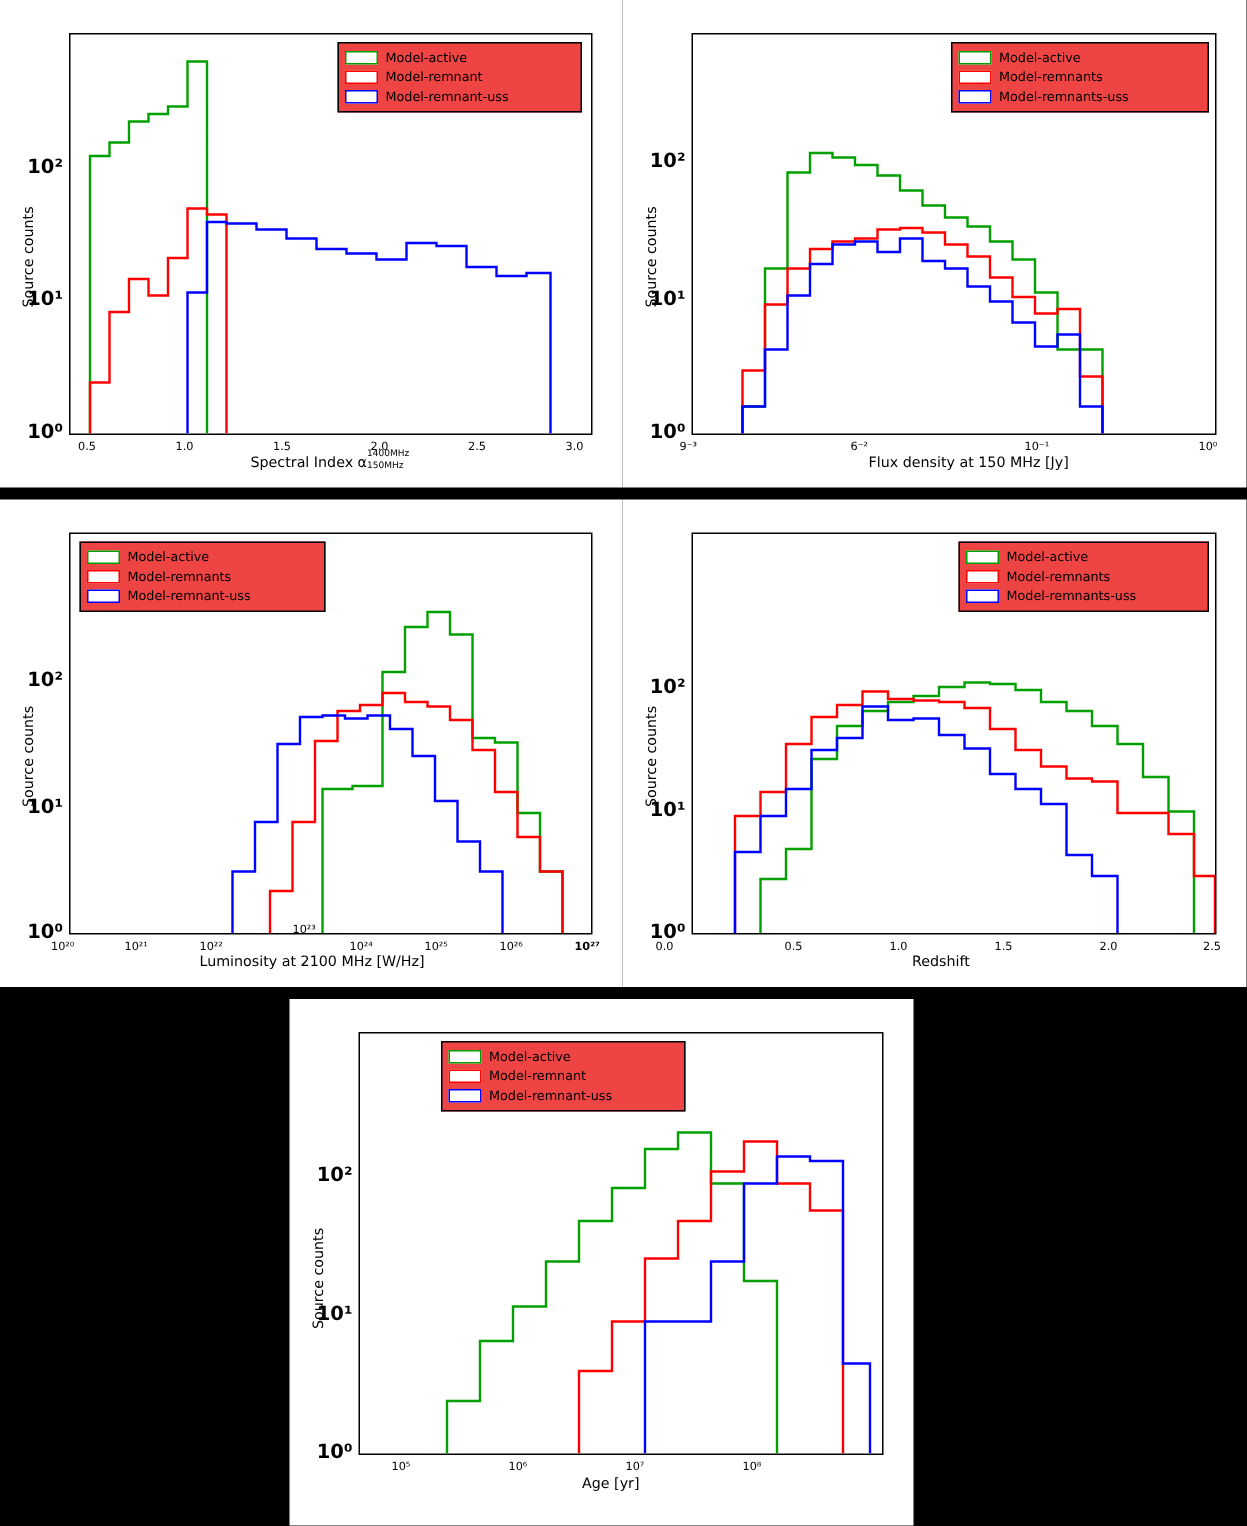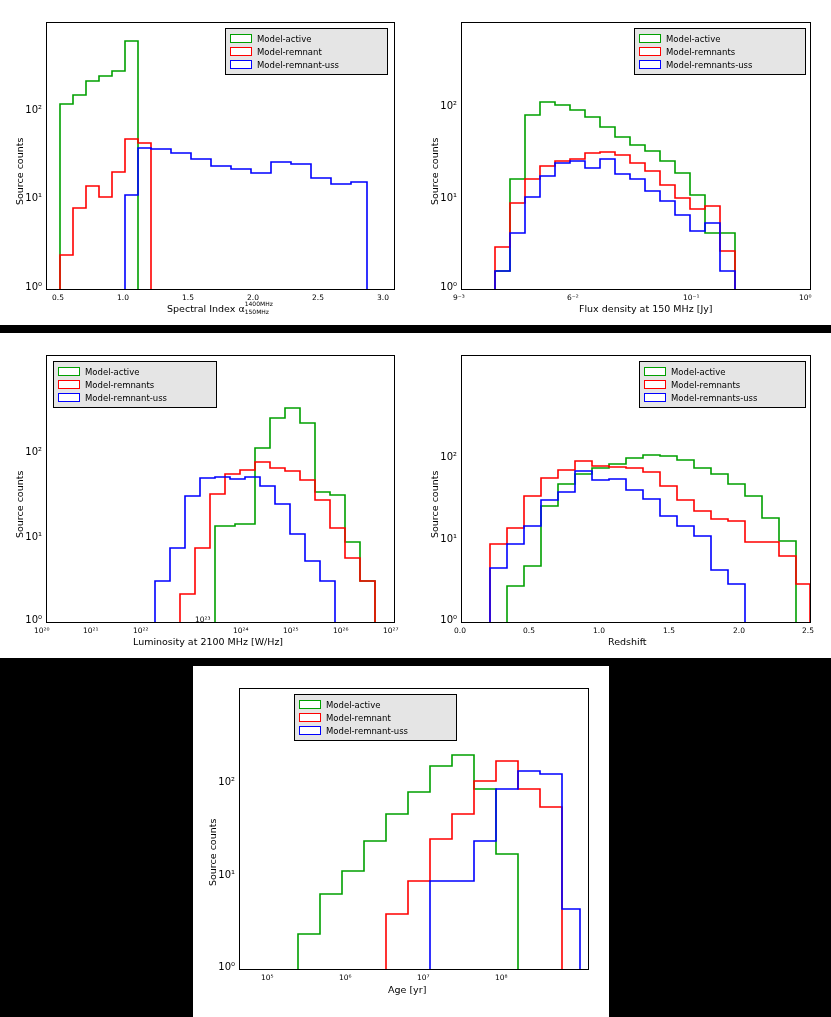--- a/index.html
+++ b/index.html
@@ -3,26 +3,26 @@
 <meta charset="utf-8">
 <style>
   html,body{margin:0;padding:0;background:#000;}
   body{width:831px;height:1017px;font-family:"DejaVu Sans",sans-serif;overflow:hidden;}
   .page{position:relative;width:831px;height:1017px;background:#000;}
   .panel{position:absolute;background:#fff;}
   .plotbox{position:absolute;border:1px solid #000;background:#fff;box-sizing:border-box;}
   svg{display:block;}
   .axlbl{position:absolute;font-size:9.5px;color:#000;white-space:nowrap;}
   .ylbl{position:absolute;font-size:9.5px;color:#000;white-space:nowrap;transform:rotate(-90deg);transform-origin:0 0;}
-  .legend{position:absolute;border:1px solid #000;background:#e5e5e5;padding:3px 5px 3px 4px;box-sizing:border-box;}
+  .legend{position:absolute;border:1px solid #000;background:#ef4444;padding:3px 5px 3px 4px;box-sizing:border-box;}
   .legrow{display:flex;align-items:center;height:13px;}
   .legkey{width:22px;height:9px;border:1.6px solid #000;margin-right:5px;box-sizing:border-box;background:#fff;}
   .legtxt{font-size:8.5px;color:#000;white-space:nowrap;}
   .tick{position:absolute;font-size:7.5px;color:#000;white-space:nowrap;}
-  .ytick{position:absolute;font-size:10px;color:#000;white-space:nowrap;text-align:right;}
+  .ytick{position:absolute;font-size:13px;color:#000;white-space:nowrap;text-align:right;font-weight:bold;}
   sub{font-size:6px;}
   sup{font-size:6px;}
 </style>
 </head>
 <body>
 
 <div class="page">
 
   <div class="panel" style="left:0px;top:0px;width:415px;height:325px;">
     <div class="ylbl" style="left:14px;top:205px;">Source counts</div>
@@ -134,21 +134,21 @@
       </div>
     </div>
 
     <div class="tick" style="left:34px;top:293px;">10²⁰</div>
     <div class="tick" style="left:83px;top:293px;">10²¹</div>
     <div class="tick" style="left:133px;top:293px;">10²²</div>
     <div class="tick" style="left:183px;top:282px;margin-left:12px;">10²³</div>
     <div class="tick" style="left:233px;top:293px;">10²⁴</div>
     <div class="tick" style="left:283px;top:293px;">10²⁵</div>
     <div class="tick" style="left:333px;top:293px;">10²⁶</div>
-    <div class="tick" style="left:383px;top:293px;">10²⁷</div>
+    <div class="tick" style="left:383px;top:293px;font-weight:bold;">10²⁷</div>
 
     <div class="axlbl" style="left:133px;top:303px;">Luminosity at 2100 MHz [W/Hz]</div>
   </div>
 
   <div class="panel" style="left:415px;top:333px;width:416px;height:325px;">
     <div class="ylbl" style="left:14px;top:205px;">Source counts</div>
     <div class="ytick" style="left:18px;top:118px;width:24px;">10²</div>
     <div class="ytick" style="left:18px;top:200px;width:24px;">10¹</div>
     <div class="ytick" style="left:18px;top:281px;width:24px;">10⁰</div>
 
@@ -167,21 +167,21 @@
             <span class="legkey" style="border-color:#ff0000;"></span>
             <span class="legtxt">Model-remnants</span>
           </div>
         <div class="legrow">
             <span class="legkey" style="border-color:#0000ff;"></span>
             <span class="legtxt">Model-remnants-uss</span>
           </div>
       </div>
     </div>
 
-    <div class="tick" style="left:39px;top:293px;">0.0</div>
+    <div class="tick" style="left:22px;top:293px;">0.0</div>
     <div class="tick" style="left:108px;top:293px;">0.5</div>
     <div class="tick" style="left:178px;top:293px;">1.0</div>
     <div class="tick" style="left:248px;top:293px;">1.5</div>
     <div class="tick" style="left:318px;top:293px;">2.0</div>
     <div class="tick" style="left:387px;top:293px;">2.5</div>
 
     <div class="axlbl" style="left:193px;top:303px;">Redshift</div>
   </div>
 
   <div class="panel" style="left:193px;top:666px;width:416px;height:351px;">

